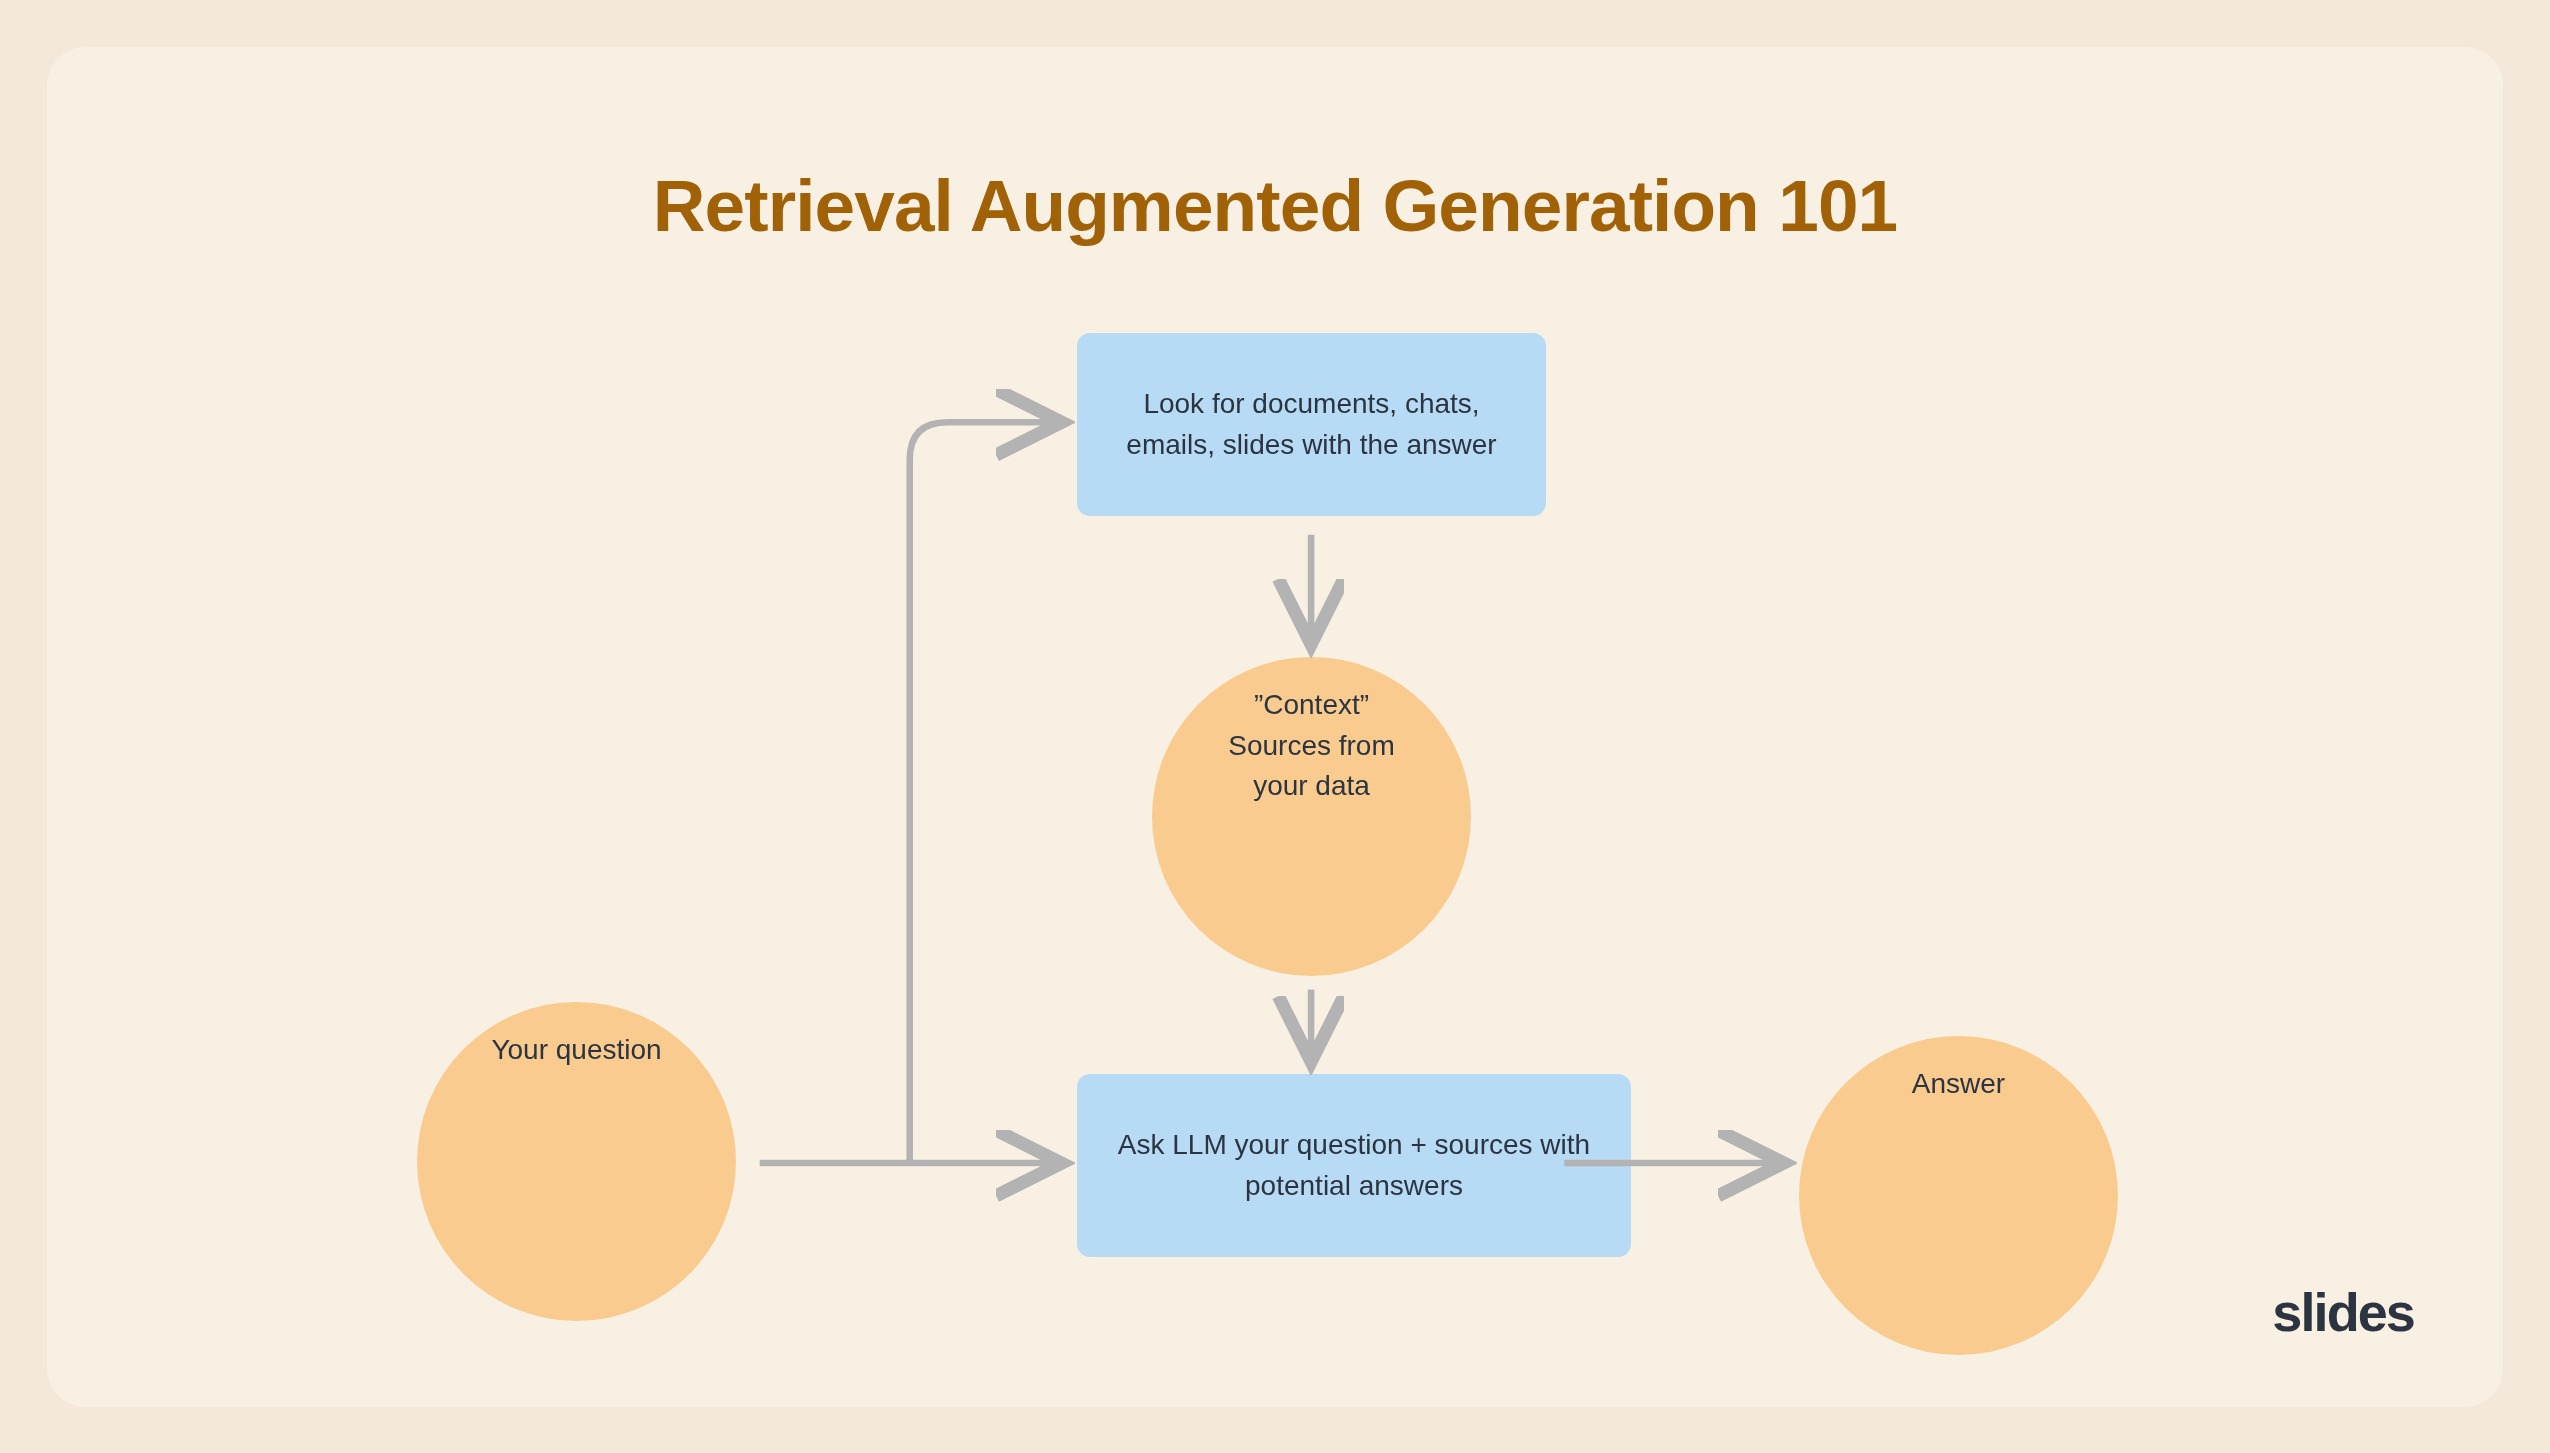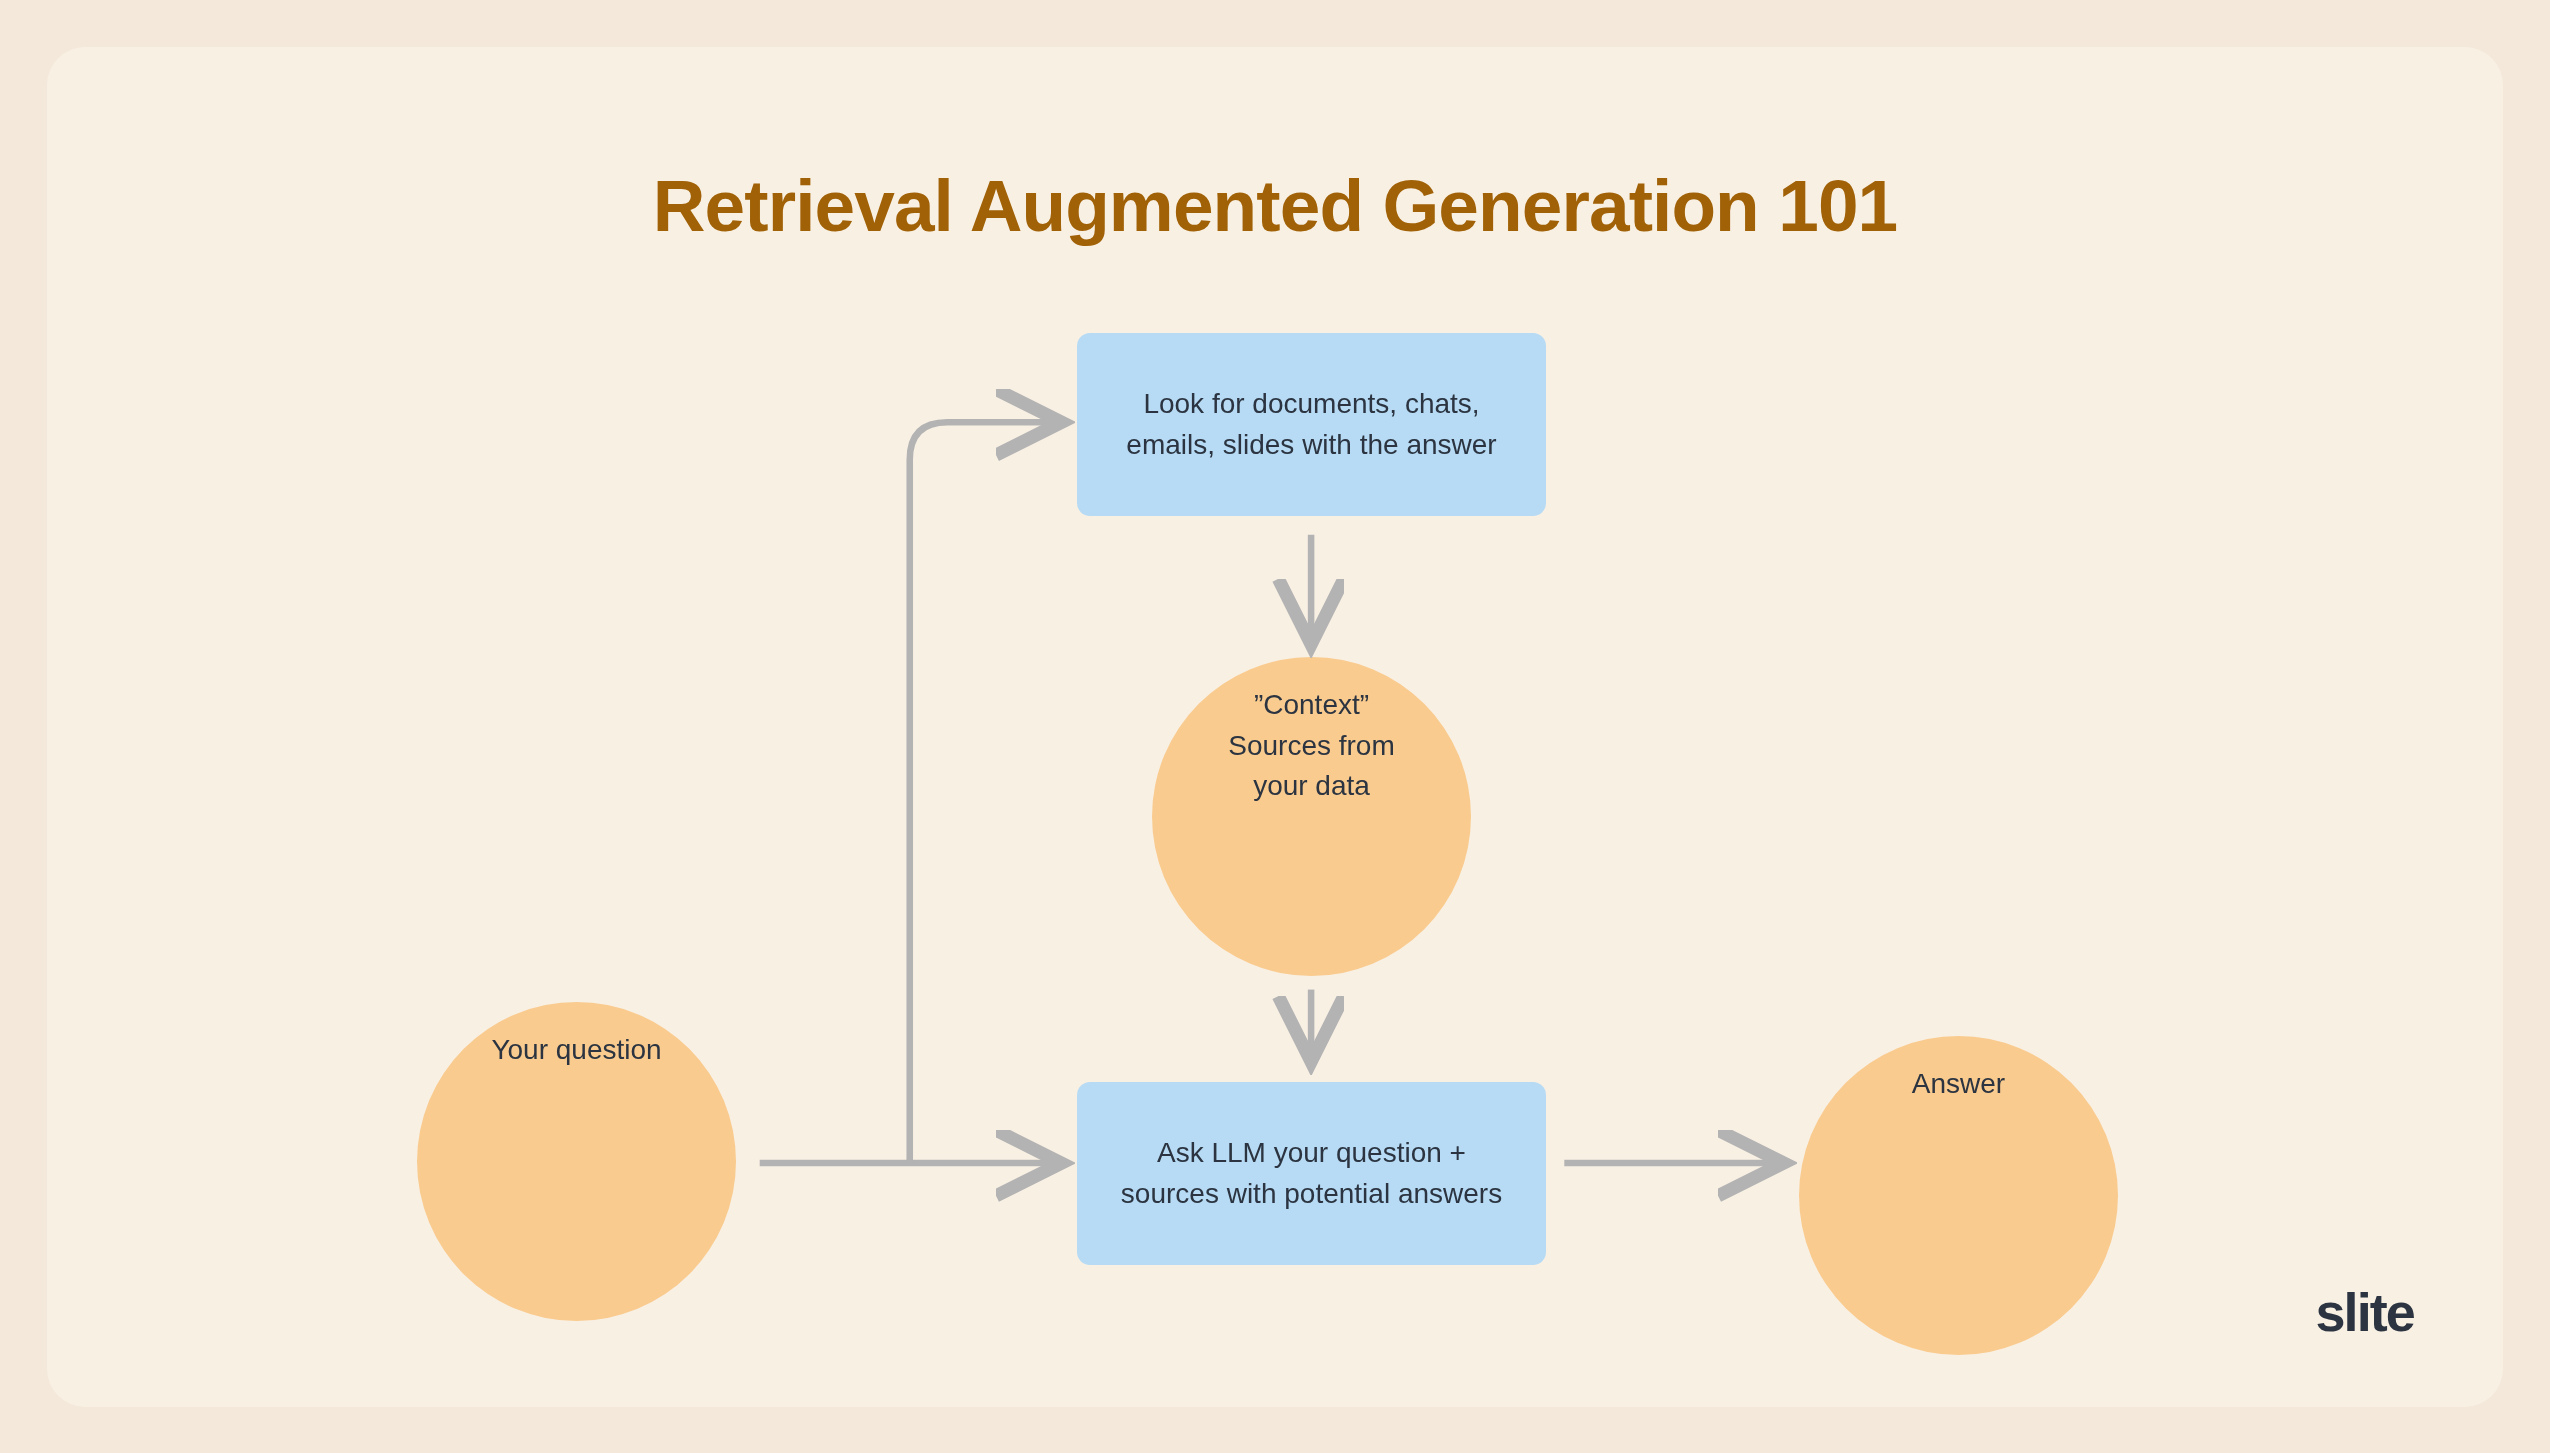--- a/index.html
+++ b/index.html
@@ -74,25 +74,24 @@
       top: 286px;
       left: 1030px;
     }
     .circle-context {
       width: 319px;
       height: 319px;
       top: 610px;
       left: 1105px;
     }
     .box-ask {
-      width: 469px;
+      width: 554px;
       height: 183px;
       top: 1027px;
       left: 1030px;
-      margin-top: 8px;
     }
     .circle-answer {
       width: 319px;
       height: 319px;
       top: 989px;
       left: 1752px;
     }
     .logo {
       position: absolute;
       bottom: 64px;
@@ -151,16 +150,16 @@
 
     <path d="M 920 1190 L 920 440 Q 920 400 960 400 L 1075 400" fill="none" stroke="#b3b3b3" stroke-width="7" marker-end="url(#arrowhead)"></path>
 
     <path d="M 1348 520 L 1348 630" fill="none" stroke="#b3b3b3" stroke-width="7" marker-end="url(#arrowhead)"></path>
 
     <path d="M 1348 1005 L 1348 1075" fill="none" stroke="#b3b3b3" stroke-width="7" marker-end="url(#arrowhead)"></path>
 
     <path d="M 1618 1190 L 1845 1190" fill="none" stroke="#b3b3b3" stroke-width="7" marker-end="url(#arrowhead)"></path>
   </svg>
 
-  <div class="logo">slite</div>
+  <div class="logo">slides</div>
 
 </div>
 
 
 </body></html>

